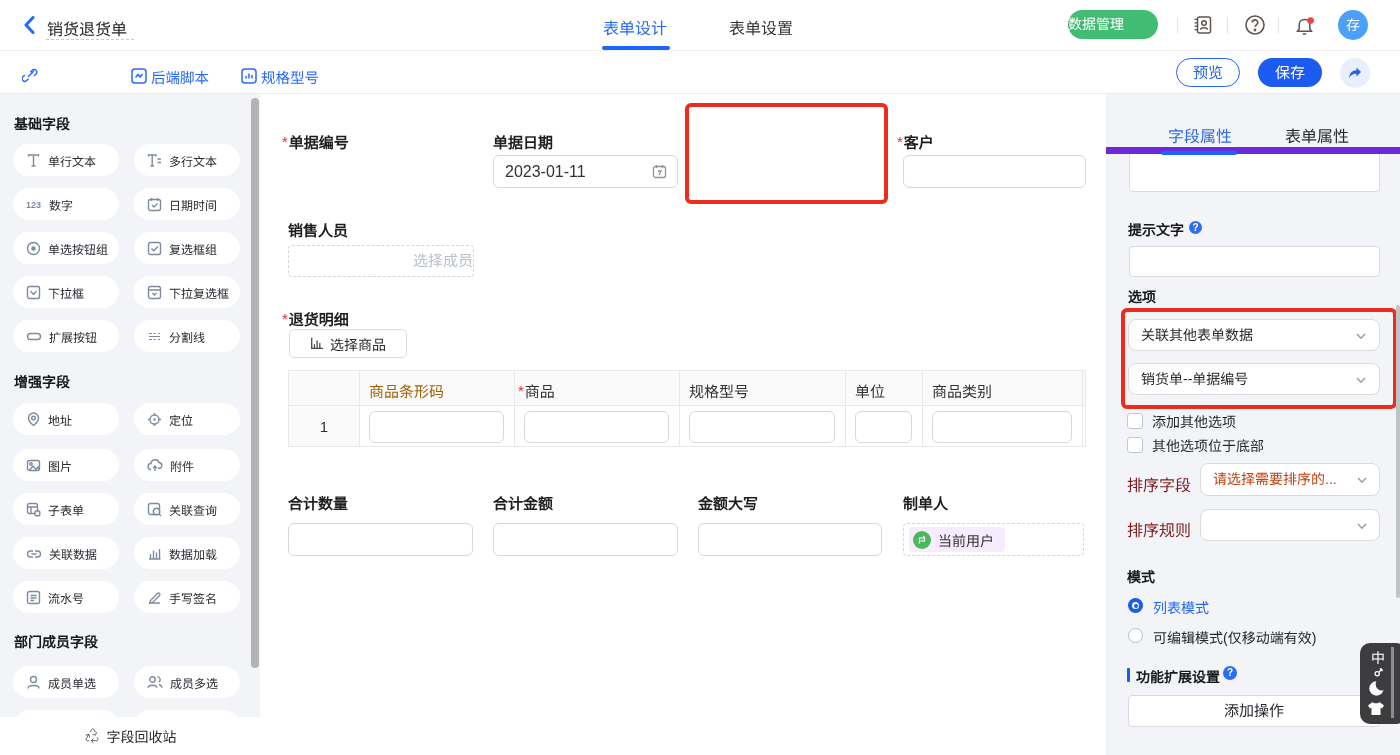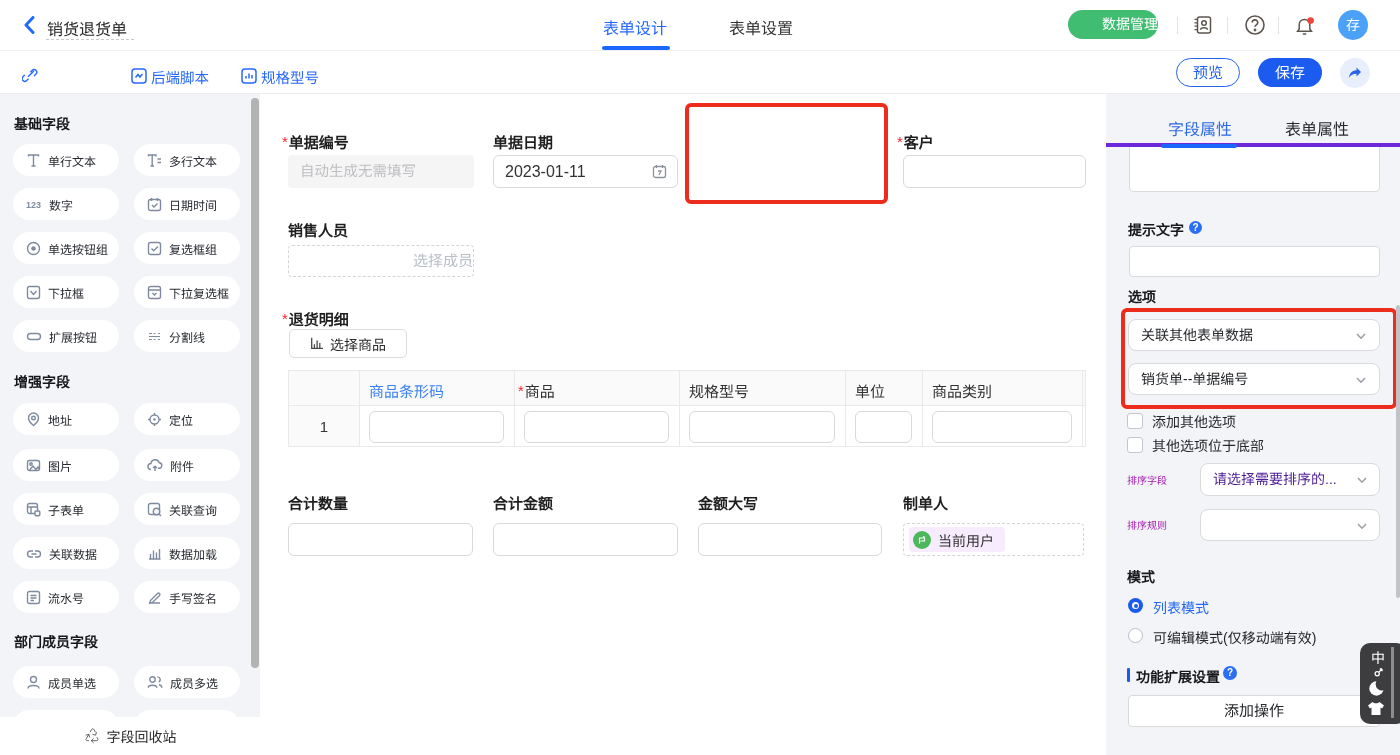--- a/index.html
+++ b/index.html
@@ -9,21 +9,21 @@
 .abs{position:absolute;}
 
 #hdr{left:0;top:0;width:1400px;height:51px;background:#fff;border-bottom:1px solid #f0f0f0;}
 #hdr .back{left:23px;top:16px;}
 #hdr .title{left:47px;top:16px;font-size:16px;color:#262626;}
 #hdr .titleline{left:46px;top:39px;width:88px;border-top:1px dashed #c9c9c9;}
 .toptab{top:15px;font-size:16px;}
 #tab1{left:603px;color:#2667ff;}
 #tab2{left:729px;color:#333;}
 #tabline{left:602px;top:46px;width:68px;height:4px;background:#1a66ff;border-radius:2px;}
-#greenbtn{left:1068px;top:10px;width:90px;height:29px;background:#41bd72;border-radius:15px;color:#fff;font-size:14px;text-align:right;line-height:29px;}
+#greenbtn{left:1068px;top:10px;width:90px;height:29px;background:#41bd72;border-radius:15px;color:#fff;font-size:14px;text-align:left;line-height:29px;}
 .vsep{top:17px;width:1px;height:17px;background:#e3e3e3;}
 #avatar{left:1338px;top:10px;width:30px;height:30px;border-radius:50%;background:#4ba1f8;color:#fff;font-size:14px;text-align:center;line-height:30px;}
 
 #tbar{left:0;top:52px;width:1400px;height:42px;background:#fff;border-bottom:1px solid #ececec;}
 .tlink{top:14px;font-size:14.5px;color:#2968fe;}
 #prevbtn{left:1176px;top:6px;width:64px;height:29px;border:1px solid #2563eb;border-radius:15px;color:#2563eb;font-size:15px;text-align:center;line-height:27px;background:#fff;}
 #savebtn{left:1258px;top:6px;width:64px;height:29px;border-radius:15px;color:#fff;font-size:15px;text-align:center;line-height:29px;background:#1b5bf0;}
 #sharebtn{left:1340px;top:6px;width:30px;height:30px;border-radius:50%;background:#e8eefb;}
 
 #side{left:0;top:94px;width:260px;height:661px;background:#f3f4f8;}
@@ -38,29 +38,29 @@
 #canvas{left:260px;top:94px;width:846px;height:661px;background:#fff;}
 .flabel{position:absolute;font-size:15px;font-weight:700;color:#1f1f1f;white-space:nowrap;}
 .req{color:#f5222d;font-weight:400;margin-right:1px;position:relative;top:-1px;}
 .inp{position:absolute;height:33px;background:#fff;border:1px solid #d9d9d9;border-radius:6px;}
 .ginp{position:absolute;height:33px;background:#f5f5f6;border-radius:4px;color:#bfbfc3;font-size:14.5px;line-height:33px;padding-left:12px;}
 .dash{position:absolute;border:1px dashed #d5d5d5;border-radius:4px;background:#fff;}
 #selfield{left:428px;top:21px;width:205px;height:85px;background:#e9f1fd;border-radius:4px;}
 .redbox{position:absolute;border:4px solid #ec2c1d;border-radius:6px;}
 
 #panel{left:1106px;top:94px;width:294px;height:661px;background:#f3f4f8;}
-#ptabs{position:absolute;left:0;top:5px;width:294px;height:48px;border-bottom:4px solid #6d28d9;}
+#ptabs{position:absolute;left:0;top:12px;width:294px;height:48px;border-bottom:7px solid #6d28d9;}
 .ptab{position:absolute;top:17px;font-size:16px;}
 #ptabline{position:absolute;left:55px;top:45px;width:76px;height:4px;background:#1a66ff;border-radius:2px;}
 .plabel{position:absolute;font-size:14px;font-weight:700;color:#17181a;white-space:nowrap;}
 .psel{position:absolute;left:22px;width:252px;height:32px;background:#fff;border:1px solid #d8dade;border-radius:8px;font-size:14px;color:#26282c;line-height:30px;padding-left:12px;white-space:nowrap;}
 .chev{position:absolute;width:12px;height:12px;}
 .cb{position:absolute;left:21px;width:16px;height:16px;background:#fff;border:1px solid #c4c7ce;border-radius:3px;}
 .cbt{position:absolute;left:46px;font-size:14px;color:#26282c;white-space:nowrap;}
-.rlabel{position:absolute;left:21px;font-size:10px;color:#a21caf;}
+.rlabel{position:absolute;left:21px;font-size:16px;color:#7f1d1d;}
 
 #widget{left:1360px;top:643px;width:46px;height:81px;background:#3d3d40;border-radius:10px;color:#fff;}
 </style>
 </head>
 <body>
 
 <div id="hdr" class="abs">
   <svg class="abs back" width="12" height="18" viewBox="0 0 12 18">
       <path d="M10 1.5 L3 9 L10 16.5" fill="none" stroke="#1f6bff" stroke-width="3" stroke-linecap="round" stroke-linejoin="round"></path>
     </svg>
@@ -218,21 +218,20 @@
         <path d="M13.378 9.633l4.096 1.098 1.097-4.096"></path>
       </g>
     </svg>字段回收站</div>
 
 <div id="canvas" class="abs">
 
   <div class="flabel" style="left:22px;top:37px;"><span class="req">*</span>单据编号</div>
   <div class="flabel" style="left:233px;top:37px;">单据日期</div>
   <div class="flabel" style="left:637px;top:37px;"><span class="req">*</span>客户</div>
 
-  <div class="ginp" style="left:28px;top:61px;width:186px;">自动生成无需填写</div>
   <div class="inp" style="left:233px;top:61px;width:185px;font-size:16px;color:#333;line-height:31px;padding-left:11px;">2023-01-11
     <svg style="position:absolute;right:10px;top:8px;" width="15" height="15" viewBox="0 0 15 15" fill="none" stroke="#8d939b" stroke-width="1.3">
         <rect x="1.5" y="2.5" width="12" height="11" rx="2"></rect>
         <path d="M4.5 1 V4 M10.5 1 V4 M6 7 h3 l-2 4"></path>
       </svg>
   </div>
   <div class="inp" style="left:643px;top:61px;width:183px;"></div>
 
   <div class="redbox" style="left:425px;top:9px;width:203px;height:101px;"></div>
 
@@ -249,21 +248,21 @@
 
   <div style="position:absolute;left:28px;top:276px;width:798px;height:77px;border:1px solid #e9e9e9;overflow:hidden;">
     <div style="position:absolute;left:0;top:0;width:798px;height:35px;background:#fafafa;border-bottom:1px solid #e9e9e9;"></div>
     <div style="position:absolute;left:0;top:35px;width:70px;height:41px;background:#fafafa;"></div>
     <div style="position:absolute;left:70px;top:0;width:1px;height:77px;background:#e9e9e9;"></div>
     <div style="position:absolute;left:225px;top:0;width:1px;height:77px;background:#e9e9e9;"></div>
     <div style="position:absolute;left:390px;top:0;width:1px;height:77px;background:#e9e9e9;"></div>
     <div style="position:absolute;left:556px;top:0;width:1px;height:77px;background:#e9e9e9;"></div>
     <div style="position:absolute;left:633px;top:0;width:1px;height:77px;background:#e9e9e9;"></div>
     <div style="position:absolute;left:793px;top:0;width:1px;height:77px;background:#e9e9e9;"></div>
-    <div style="position:absolute;left:80px;top:9px;font-size:15px;color:#3b82f6;">商品条形码</div>
+    <div style="position:absolute;left:80px;top:9px;font-size:15px;color:#a16207;">商品条形码</div>
     <div style="position:absolute;left:229px;top:9px;font-size:15px;color:#333;"><span class="req">*</span>商品</div>
     <div style="position:absolute;left:400px;top:9px;font-size:15px;color:#333;">规格型号</div>
     <div style="position:absolute;left:566px;top:9px;font-size:15px;color:#333;">单位</div>
     <div style="position:absolute;left:643px;top:9px;font-size:15px;color:#333;">商品类别</div>
     <div style="position:absolute;left:0px;top:47px;width:70px;font-size:15px;color:#333;text-align:center;">1</div>
     <div class="inp" style="left:80px;top:40px;width:135px;height:32px;"></div>
     <div class="inp" style="left:235px;top:40px;width:145px;height:32px;"></div>
     <div class="inp" style="left:400px;top:40px;width:146px;height:32px;"></div>
     <div class="inp" style="left:566px;top:40px;width:57px;height:32px;"></div>
     <div class="inp" style="left:643px;top:40px;width:140px;height:32px;"></div>
@@ -308,21 +307,21 @@
     <svg class="chev" style="position:absolute;right:12px;top:10px;" viewBox="0 0 12 12" fill="none" stroke="#9aa0a8" stroke-width="1.6">
         <path d="M2 4 l4 4.2 L10 4"></path>
       </svg>
   </div>
   <div class="redbox" style="left:15px;top:214px;width:276px;height:101px;"></div>
   <div class="cb" style="top:319px;"></div>
   <div class="cbt" style="top:317px;">添加其他选项</div>
   <div class="cb" style="top:343px;"></div>
   <div class="cbt" style="top:341px;">其他选项位于底部</div>
   <div class="rlabel" style="top:378px;">排序字段</div>
-  <div class="psel" style="left:94px;top:369px;width:180px;height:33px;color:#4c1d95;">请选择需要排序的...
+  <div class="psel" style="left:94px;top:369px;width:180px;height:33px;color:#c2410c;">请选择需要排序的...
     <svg class="chev" style="position:absolute;right:11px;top:10px;" viewBox="0 0 12 12" fill="none" stroke="#9aa0a8" stroke-width="1.6">
         <path d="M2 4 l4 4.2 L10 4"></path>
       </svg>
   </div>
   <div class="rlabel" style="top:423px;">排序规则</div>
   <div class="psel" style="left:94px;top:415px;width:180px;">
     <svg class="chev" style="position:absolute;right:11px;top:10px;" viewBox="0 0 12 12" fill="none" stroke="#9aa0a8" stroke-width="1.6">
         <path d="M2 4 l4 4.2 L10 4"></path>
       </svg>
   </div>

